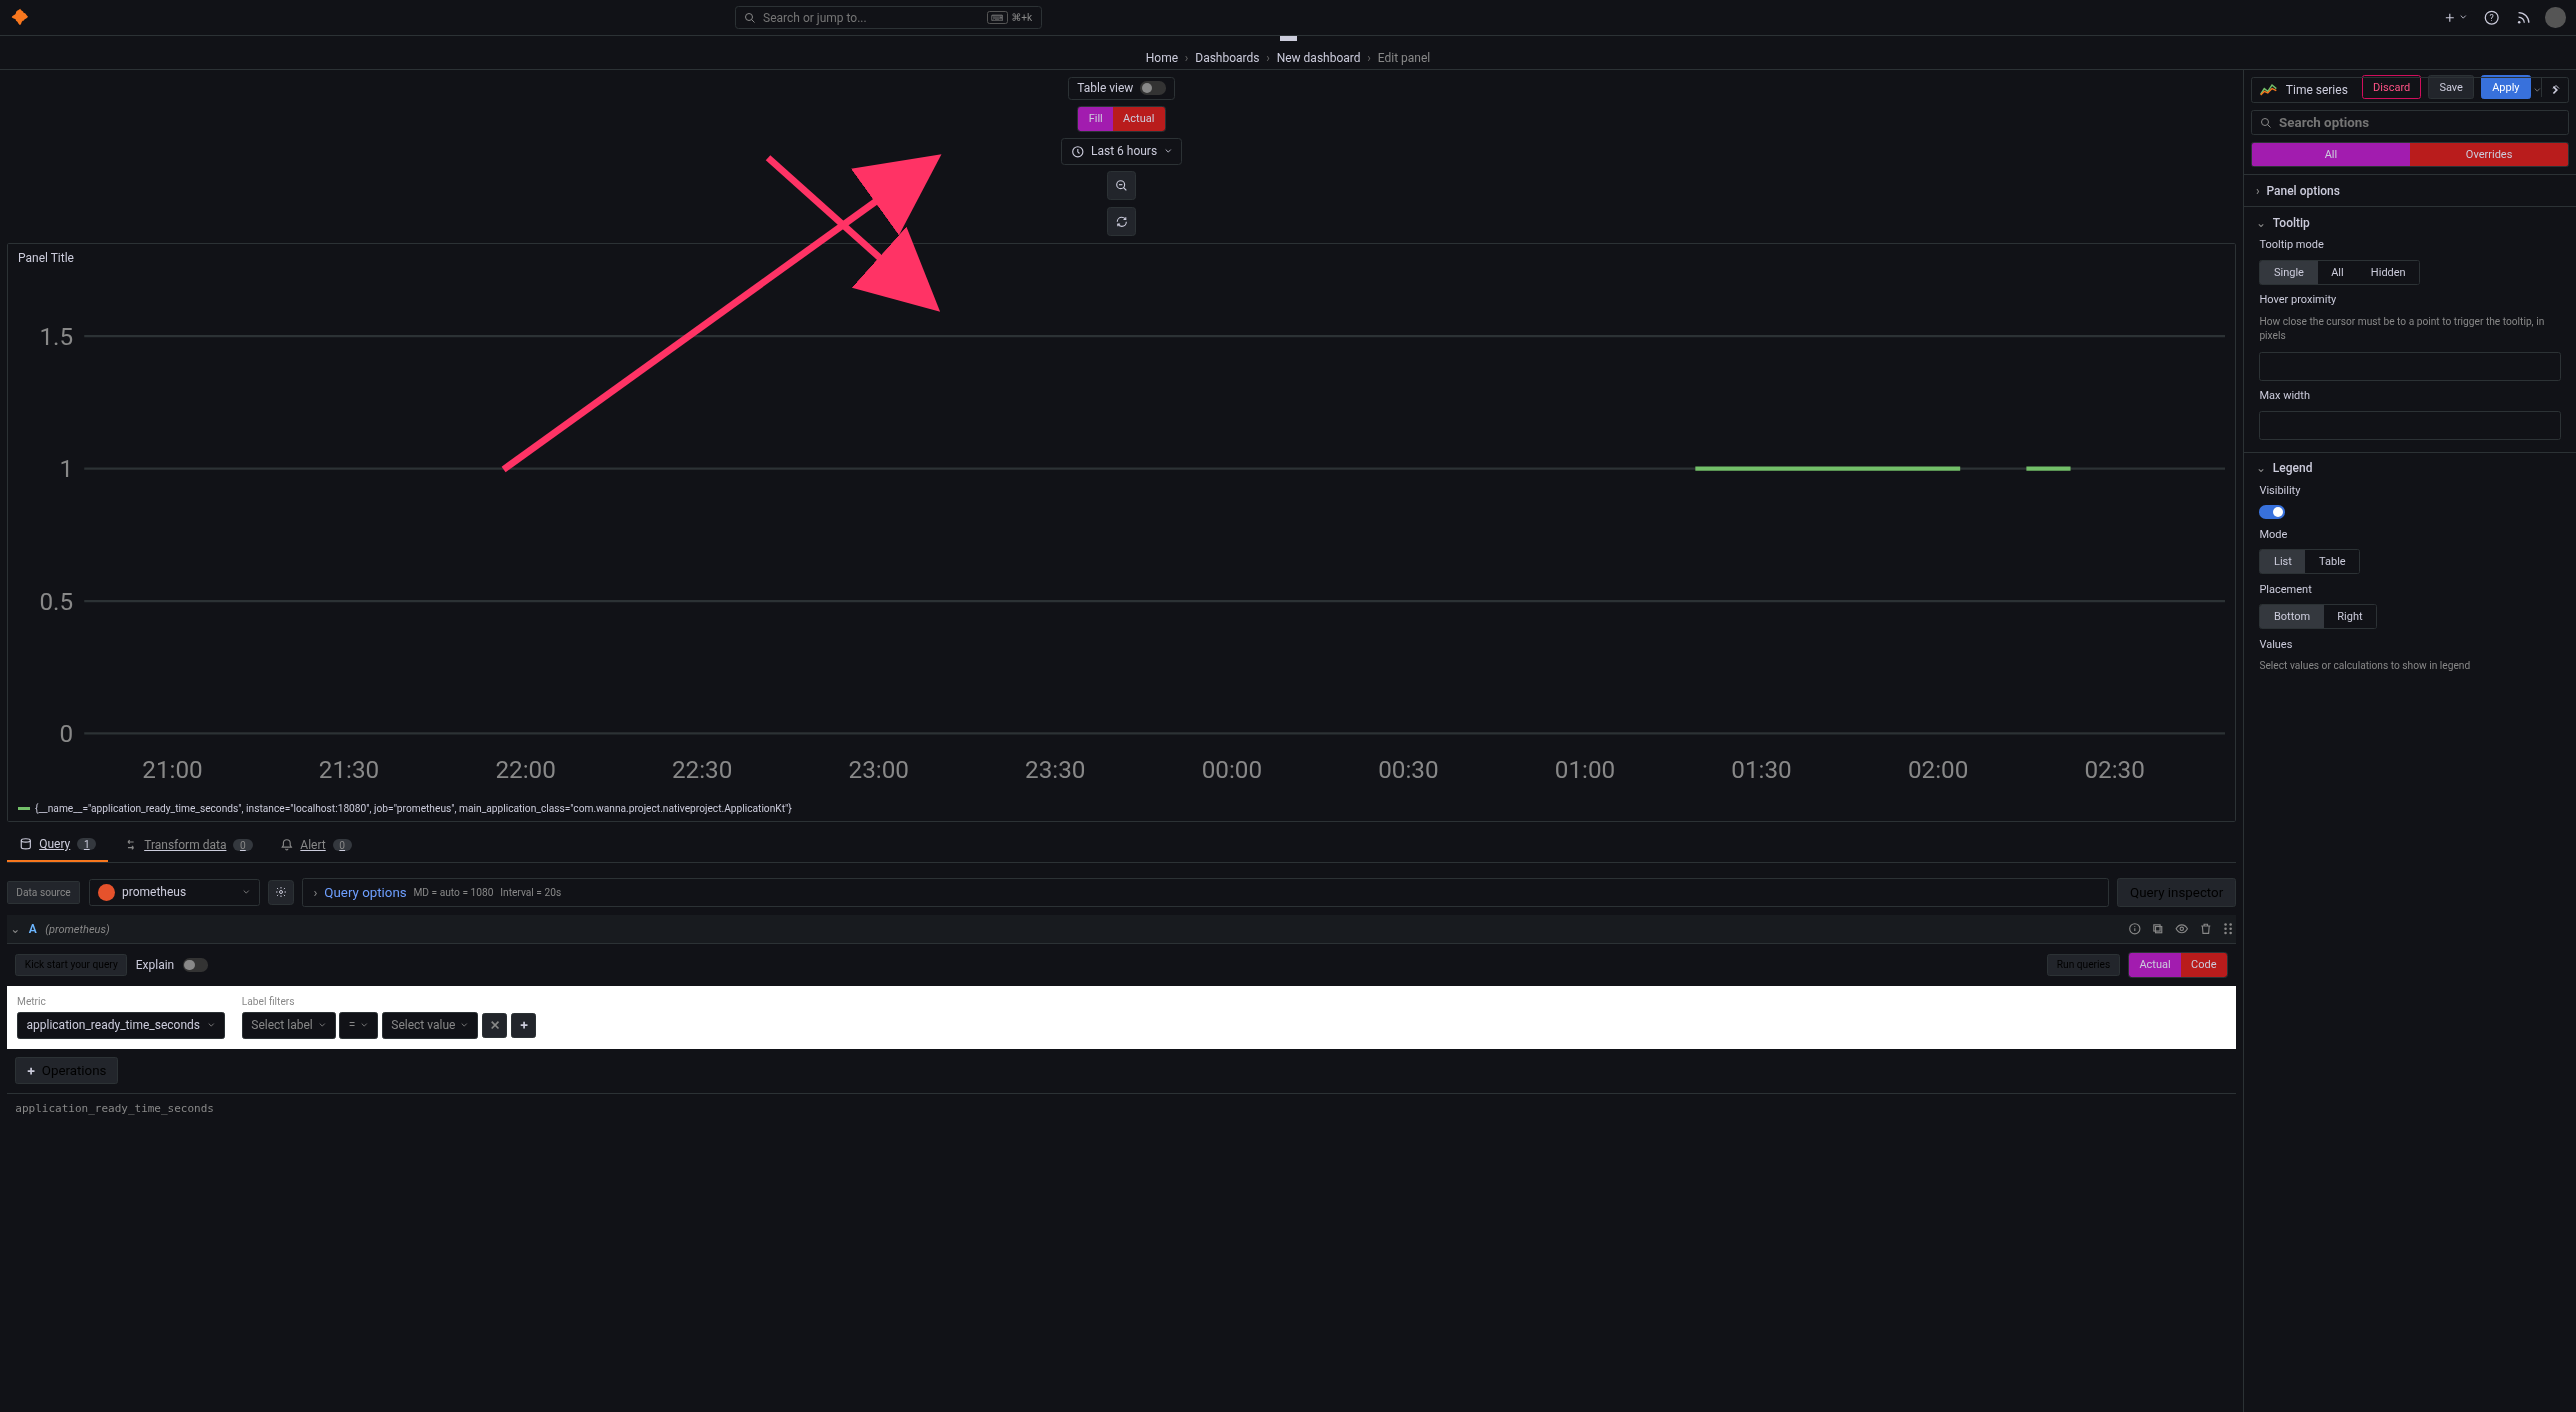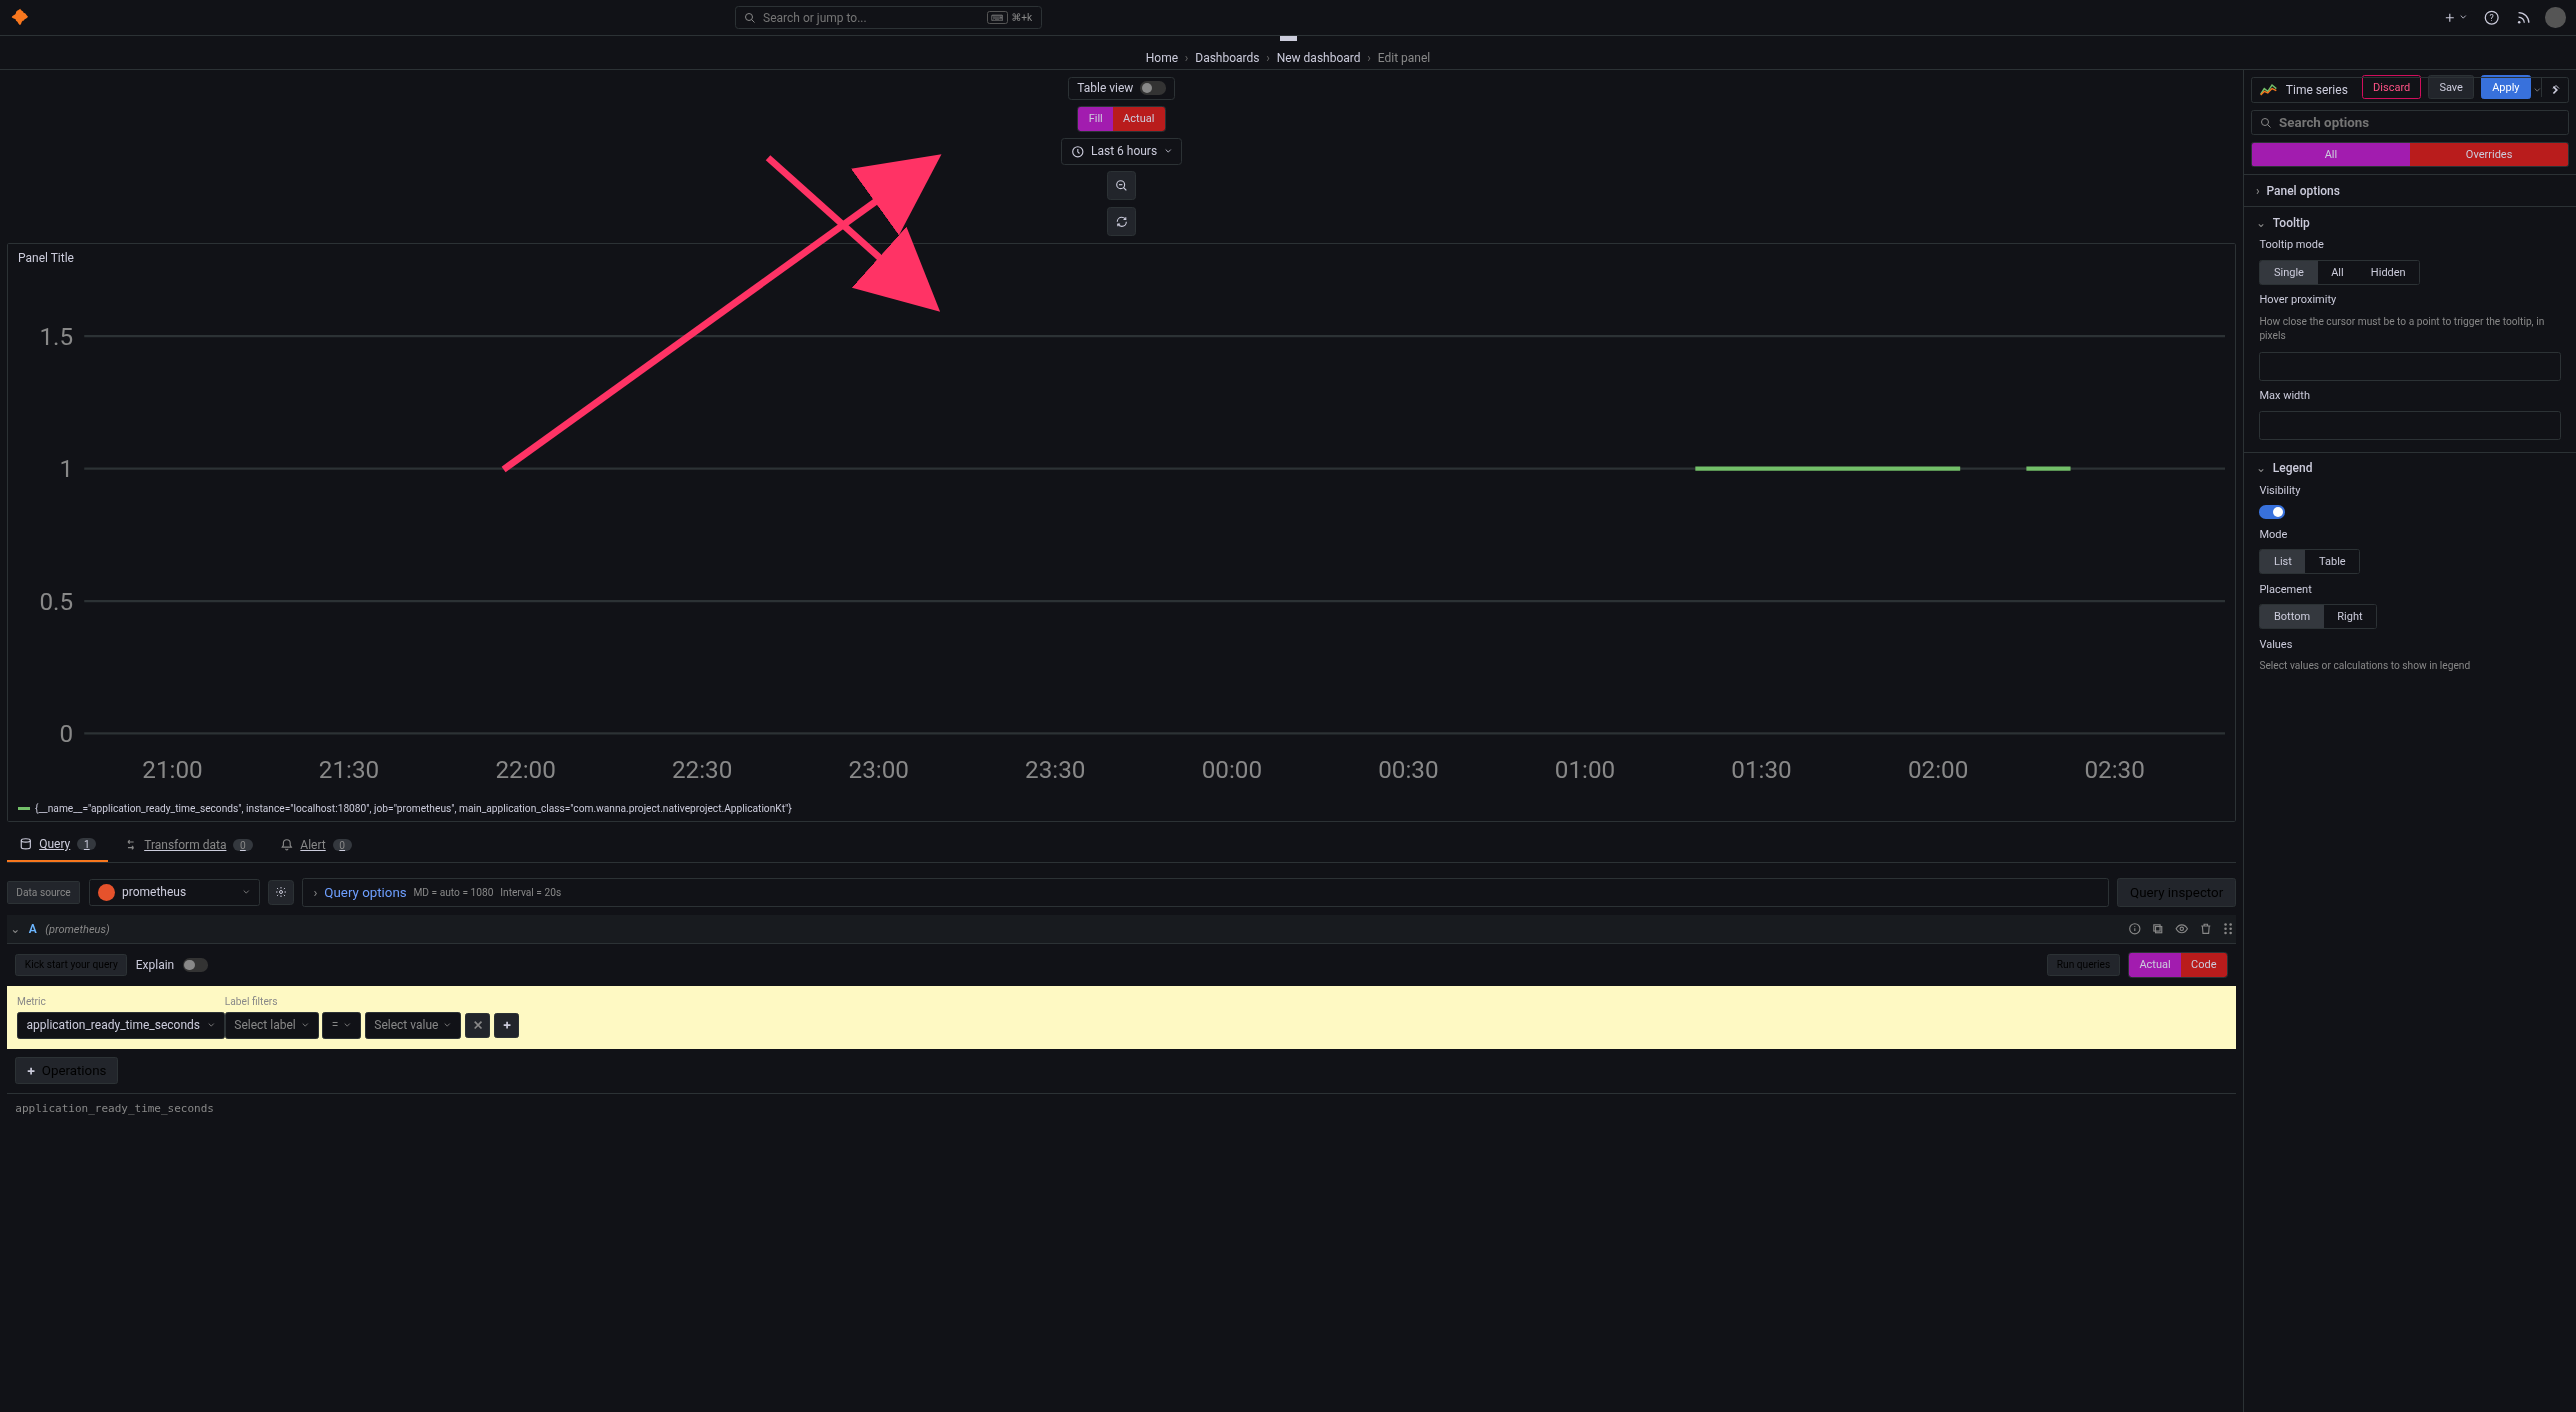--- a/index.html
+++ b/index.html
@@ -79,21 +79,21 @@
 
 .query-row-hdr { display: flex; align-items: center; gap: 8.5px; padding: 6.8px 3.4px; background: #181b1f; }
 .query-letter { color: #6cb6ff; font-weight: 600; }
 .query-ds-name { color: #888; font-style: italic; font-size: 11px; }
 .query-row-actions { margin-left: auto; display: flex; gap: 10.2px; color: #888; }
 
 .query-controls { background: #111217; border-top: 0.9px solid #2c3235; padding: 8.5px; display: flex; align-items: center; gap: 8.5px; }
 .kick-btn { background: #22252b; border: 0.9px solid #2c3235; padding: 4.3px 8.5px; border-radius: 2.6px; font-size: 10.2px; }
 .builder-group { margin-left: auto; }
 
-.metric-section { background: #fef9c3; padding: 10.2px; display: flex; gap: 0; }
+.metric-section { background: #ffffff; padding: 10.2px; display: flex; gap: 17px; }
 .metric-col { display: flex; flex-direction: column; gap: 5.1px; }
 .metric-label { font-size: 10.2px; color: #888; }
 .metric-select { display: flex; align-items: center; gap: 6.8px; background: #111217; border: 0.9px solid #2c3235; padding: 5.1px 8.5px; border-radius: 2.6px; min-width: 205px; }
 .filter-row { display: flex; gap: 3.4px; align-items: center; }
 .small-sel { background: #111217; border: 0.9px solid #2c3235; padding: 5.1px 8.5px; border-radius: 2.6px; display: flex; align-items: center; gap: 5.1px; color: #888; }
 .sq-sm { width: 25.6px; height: 25.6px; display: flex; align-items: center; justify-content: center; background: #22252b; border: 0.9px solid #2c3235; border-radius: 2.6px; }
 
 .ops-row { padding: 8.5px; }
 .ops-btn { display: flex; align-items: center; gap: 5.1px; background: #22252b; border: 0.9px solid #2c3235; padding: 5.1px 10.2px; border-radius: 2.6px; }
 

